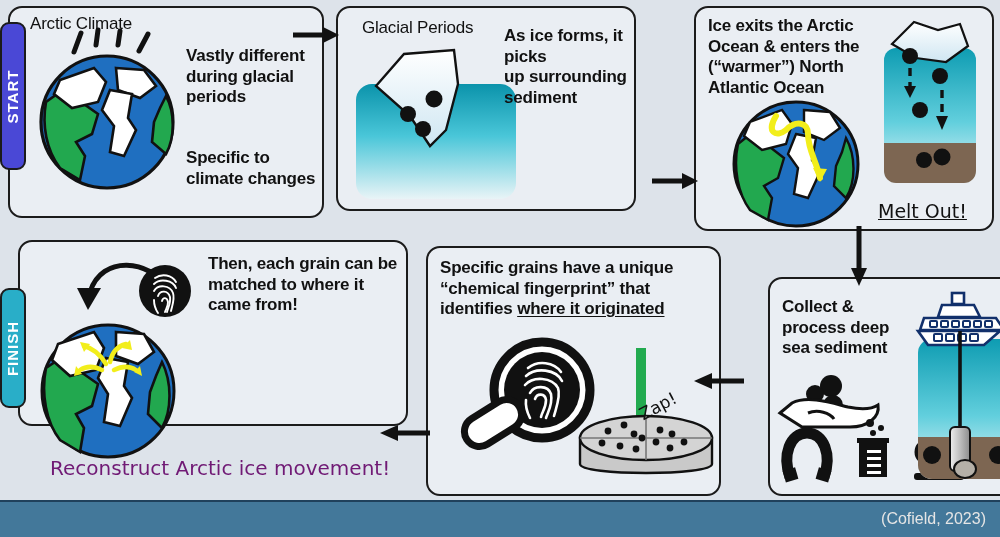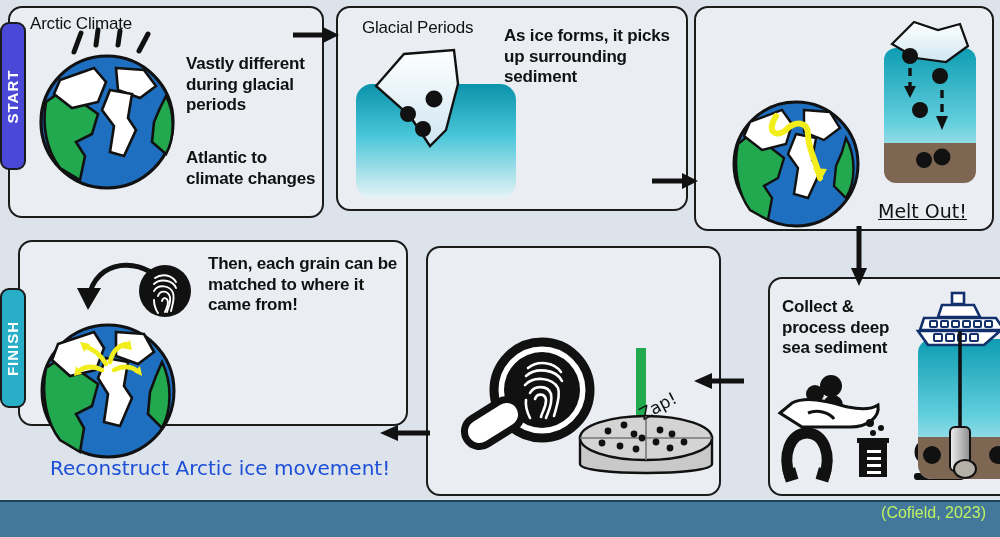--- a/index.html
+++ b/index.html
@@ -60,38 +60,38 @@
   #footer {
     position: absolute;
     left: 0; bottom: 0;
     width: 1000px; height: 37px;
     background: #43789a;
     border-top: 2px solid #20415c;
   }
   #footer .cite {
     position: absolute;
     right: 14px;
-    top: 2px;
-    color: #bef264;
+    top: 8px;
+    color: #e5e5e5;
     font-size: 16px;
     font-family: "Liberation Sans", sans-serif;
   }
   
   .conn { position: absolute; }
   svg { display: block; overflow: visible; }
   .melt-lbl {
     position: absolute;
     font-size: 19px;
     color: #111;
     font-family: "DejaVu Sans", sans-serif;
   }
   .recon-lbl {
     position: absolute;
     font-size: 20px;
-    color: #1d4ed8;
+    color: #701a75;
     font-family: "DejaVu Sans", sans-serif;
   }
   .zap-lbl {
     position: absolute;
     font-size: 17px;
     color: #111;
     font-family: "DejaVu Sans", sans-serif;
     transform: rotate(-28deg);
   }
   u { text-decoration: underline; text-underline-offset: 2px; }
@@ -138,48 +138,52 @@
       <circle cx="75" cy="92" r="66" fill="#1f6fc0" stroke="#111" stroke-width="3.2"></circle>
 
       <path d="M14 72 C 10 95, 14 120, 28 138 L 48 150 L 53 126 L 44 112 L 60 104 L 66 84 L 46 70 L 28 62 Z" fill="#22a84f" stroke="#111" stroke-width="2.6"></path>
       <path d="M134 66 C 143 82, 143 108, 134 124 L 120 112 L 122 92 L 128 78 Z" fill="#22a84f" stroke="#111" stroke-width="2.6"></path>
 
       <path d="M28 50 L 62 38 L 74 52 L 66 72 L 40 78 L 22 64 Z" fill="#fff" stroke="#111" stroke-width="2.6"></path>
       <path d="M84 38 L 112 40 L 124 56 L 108 68 L 86 60 Z" fill="#fff" stroke="#111" stroke-width="2.6"></path>
       <path d="M78 60 L 100 64 L 96 88 L 104 100 L 92 126 L 78 122 L 82 96 L 70 80 Z" fill="#fff" stroke="#111" stroke-width="2.6"></path>
     </svg>
 
-    <div class="ptext body-lbl" style="left:176px; top:46px;">Vastly different
+    <div class="ptext body-lbl" style="left:176px; top:38px;">Vastly different
 during glacial
 periods</div>
-    <div class="ptext body-lbl" style="left:176px; top:140px;">Atlantic to
+    <div class="ptext body-lbl" style="left:176px; top:140px;">Specific to
 climate changes</div>
   </div>
 
   <div class="tab" style="left:0px; top:22px; width:26px; height:148px; background:#4a48d6;">
     <span>START</span>
   </div>
 
-  <div class="panel" style="left:336px; top:6px; width:352px; height:205px;">
+  <div class="panel" style="left:336px; top:6px; width:300px; height:205px;">
     <div class="ptext title-lbl" style="left:24px; top:10px;">Glacial Periods</div>
 
     <svg style="position:absolute; left:10px; top:36px;" width="170" height="155" viewBox="0 0 170 155">
       <rect x="8" y="40" width="160" height="115" rx="16" fill="url(#water)"></rect>
       <path d="M28 42 L 56 10 L 106 6 L 110 40 L 98 86 L 82 102 L 62 72 Z" fill="url(#ice)" stroke="#111" stroke-width="2.4"></path>
       <circle cx="86" cy="55" r="8.5" fill="#111"></circle>
       <circle cx="60" cy="70" r="8" fill="#111"></circle>
       <circle cx="75" cy="85" r="8" fill="#111"></circle>
     </svg>
 
     <div class="ptext body-lbl" style="left:166px; top:18px;">As ice forms, it picks
 up surrounding
 sediment</div>
   </div>
 
   <div class="panel" style="left:694px; top:6px; width:300px; height:225px;">
+    <div class="ptext body-lbl" style="left:12px; top:8px;">Ice exits the Arctic
+Ocean &amp; enters the
+(“warmer”) North
+Atlantic Ocean</div>
 
     <svg style="position:absolute; left:34px; top:90px;" width="136" height="132" viewBox="0 0 136 132">
       <circle cx="66" cy="66" r="62" fill="#1f6fc0" stroke="#111" stroke-width="3"></circle>
       <path d="M8 46 C 3 70, 8 96, 20 112 L 38 122 L 42 100 L 34 88 L 48 80 L 54 60 L 36 46 L 18 38 Z" fill="#22a84f" stroke="#111" stroke-width="2.4"></path>
       <path d="M116 40 C 126 58, 126 84, 116 100 L 104 88 L 106 68 L 112 54 Z" fill="#22a84f" stroke="#111" stroke-width="2.4"></path>
       <path d="M20 24 L 52 12 L 62 26 L 56 46 L 32 52 L 14 38 Z" fill="#fff" stroke="#111" stroke-width="2.4"></path>
       <path d="M74 12 L 100 14 L 110 30 L 94 42 L 74 34 Z" fill="#fff" stroke="#111" stroke-width="2.4"></path>
       <path d="M66 36 L 86 40 L 82 62 L 90 74 L 78 100 L 64 96 L 68 70 L 58 56 Z" fill="#fff" stroke="#111" stroke-width="2.4"></path>
       <path d="M46 18 C 36 34, 46 40, 56 32 C 66 22, 78 24, 78 36 C 78 52, 86 62, 90 80" fill="none" stroke="#f2ee1b" stroke-width="6" stroke-linecap="round"></path>
       <path d="M90 84 L 83 70 L 97 71 Z" fill="#f2ee1b"></path>
@@ -273,20 +277,23 @@
 
       <line x1="52" y1="44" x2="52" y2="142" stroke="#111" stroke-width="3.6"></line>
       <rect x="42" y="140" width="20" height="44" rx="5" fill="url(#corergrad)" stroke="#111" stroke-width="2"></rect>
       <ellipse cx="57" cy="182" rx="11" ry="9" fill="#b5b0a8" stroke="#111" stroke-width="2"></ellipse>
       <circle cx="24" cy="168" r="9" fill="#111"></circle>
       <circle cx="90" cy="168" r="9" fill="#111"></circle>
     </svg>
   </div>
 
   <div class="panel" style="left:426px; top:246px; width:295px; height:250px;">
+    <div class="ptext body-lbl" style="left:12px; top:10px;"><span>Specific grains have a unique
+“chemical fingerprint” that
+identifies </span><u>where it originated</u></div>
 
     <svg style="position:absolute; left:14px; top:90px;" width="165" height="130" viewBox="0 0 165 130">
       <circle cx="100" cy="52" r="48" fill="#fff" stroke="#111" stroke-width="9"></circle>
       <circle cx="100" cy="52" r="38" fill="#111"></circle>
       <g stroke="#fff" stroke-width="2.6" fill="none" stroke-linecap="round">
         <path d="M86 30 C 96 22, 112 24, 119 34"></path>
         <path d="M84 38 C 94 29, 114 31, 120 43"></path>
         <path d="M83 47 C 91 38, 110 39, 116 50 C 119 58, 114 70, 112 78"></path>
         <path d="M88 55 C 92 47, 106 47, 109 56 C 111 66, 106 74, 104 80"></path>
         <path d="M93 61 C 95 55, 103 55, 104 62 C 104 70, 100 74, 99 79"></path>

